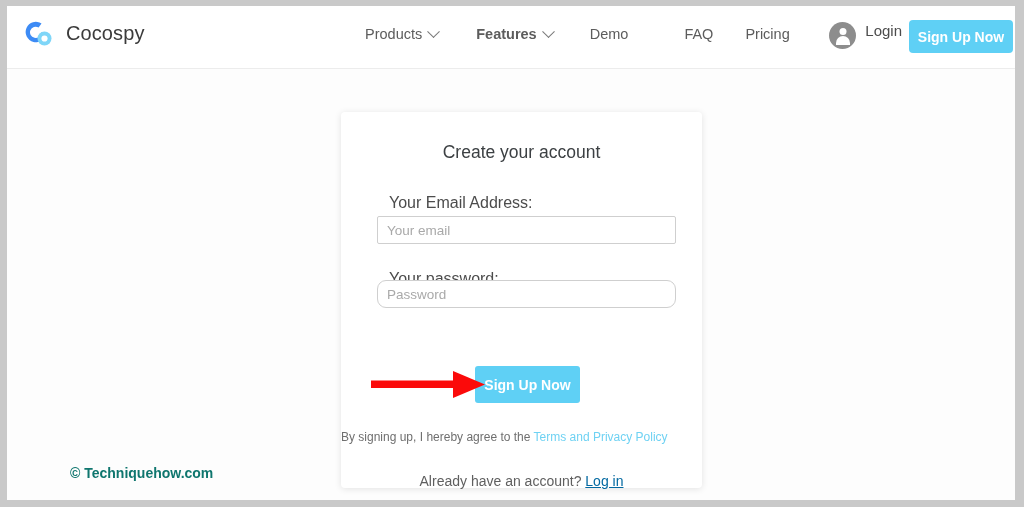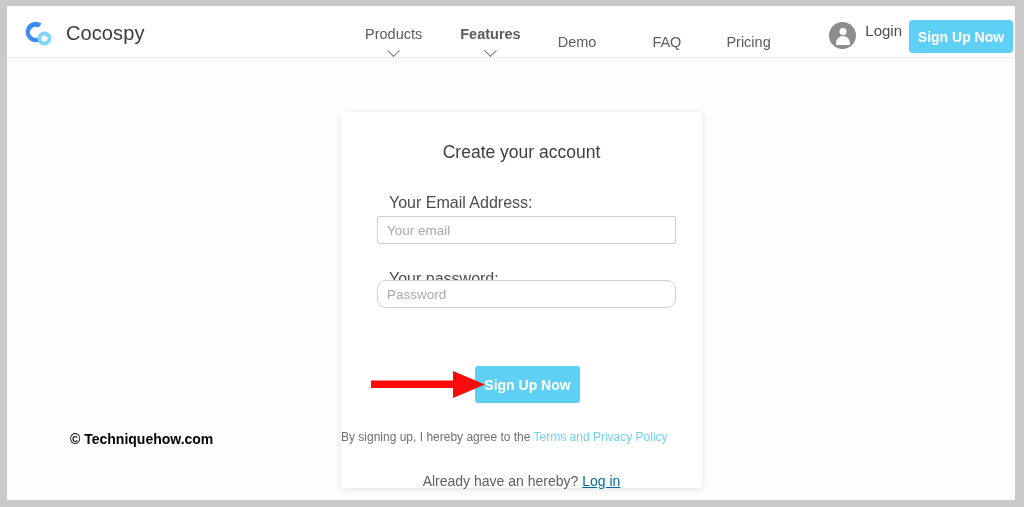--- a/index.html
+++ b/index.html
@@ -29,21 +29,21 @@
     height: 100%;
     background: #fdfdfd;
     box-sizing: border-box;
     overflow: hidden;
   }
 
   
   #site-header {
     position: absolute;
     left: 0; top: 0; right: 0;
-    height: 52px;
+    height: 63px;
     background: #ffffff;
     border-bottom: 1px solid #ececec;
     box-sizing: border-box;
     padding-left: 24px;
   }
 
   #brand {
     position: absolute;
     left: 13px;
     top: 11px;
@@ -70,26 +70,25 @@
     align-items: center;
   }
   .nav-item {
     display: flex;
     align-items: center;
     gap: 7px;
     font-size: 14.5px;
     color: #5c5c5c;
     cursor: pointer;
     white-space: nowrap;
-    flex-direction: column;
   }
   .nav-gap-1 { margin-right: 38px; }
   .nav-gap-2 { margin-right: 37px; font-weight: bold; }
   .nav-gap-3 { margin-right: 56px; }
-  .nav-gap-4 { margin-right: 45px; }
+  .nav-gap-4 { margin-right: 32px; }
   .chev {
     display: inline-block;
     width: 8px;
     height: 8px;
     border-right: 1.6px solid #7a7a7a;
     border-bottom: 1.6px solid #7a7a7a;
     transform: rotate(45deg) translate(-2px,-2px);
   }
 
   #header-account {
@@ -247,24 +246,24 @@
     top: 362px;
     width: 125px;
     height: 32px;
     pointer-events: none;
   }
 
   
   #watermark {
     position: absolute;
     left: 63px;
-    top: 425px;
+    top: 459px;
     font-size: 14px;
     font-weight: bold;
-    color: #000000;
+    color: #0f766e;
     white-space: nowrap;
   }
 </style>
 </head>
 <body>
 
 <div id="screenshot-frame">
   <div id="browser-page">
 
     <div id="site-header">
@@ -316,21 +315,21 @@
       <input id="password-input" class="text-field" type="text" placeholder="Password" style="">
 
       <button id="card-signup-btn">Sign Up Now</button>
 
       <div id="terms-line">
         <span>By signing up, I hereby agree to the </span><span id="terms-link">Terms and Privacy Policy</span>
       </div>
     </div>
 
     <div id="login-prompt">
-      <span>Already have an hereby? </span><span id="login-prompt-link">Log in</span>
+      <span>Already have an account? </span><span id="login-prompt-link">Log in</span>
     </div>
 
     <div id="annotation-arrow">
       <svg width="125" height="32" viewBox="0 0 125 32" xmlns="http://www.w3.org/2000/svg">
         <rect x="4" y="12.5" width="90" height="7.5" fill="#fb0a0a"></rect>
         <polygon points="86,3 118,16.5 86,30" fill="#fb0a0a"></polygon>
       </svg>
     </div>
 
     <div id="watermark">© Techniquehow.com</div>

